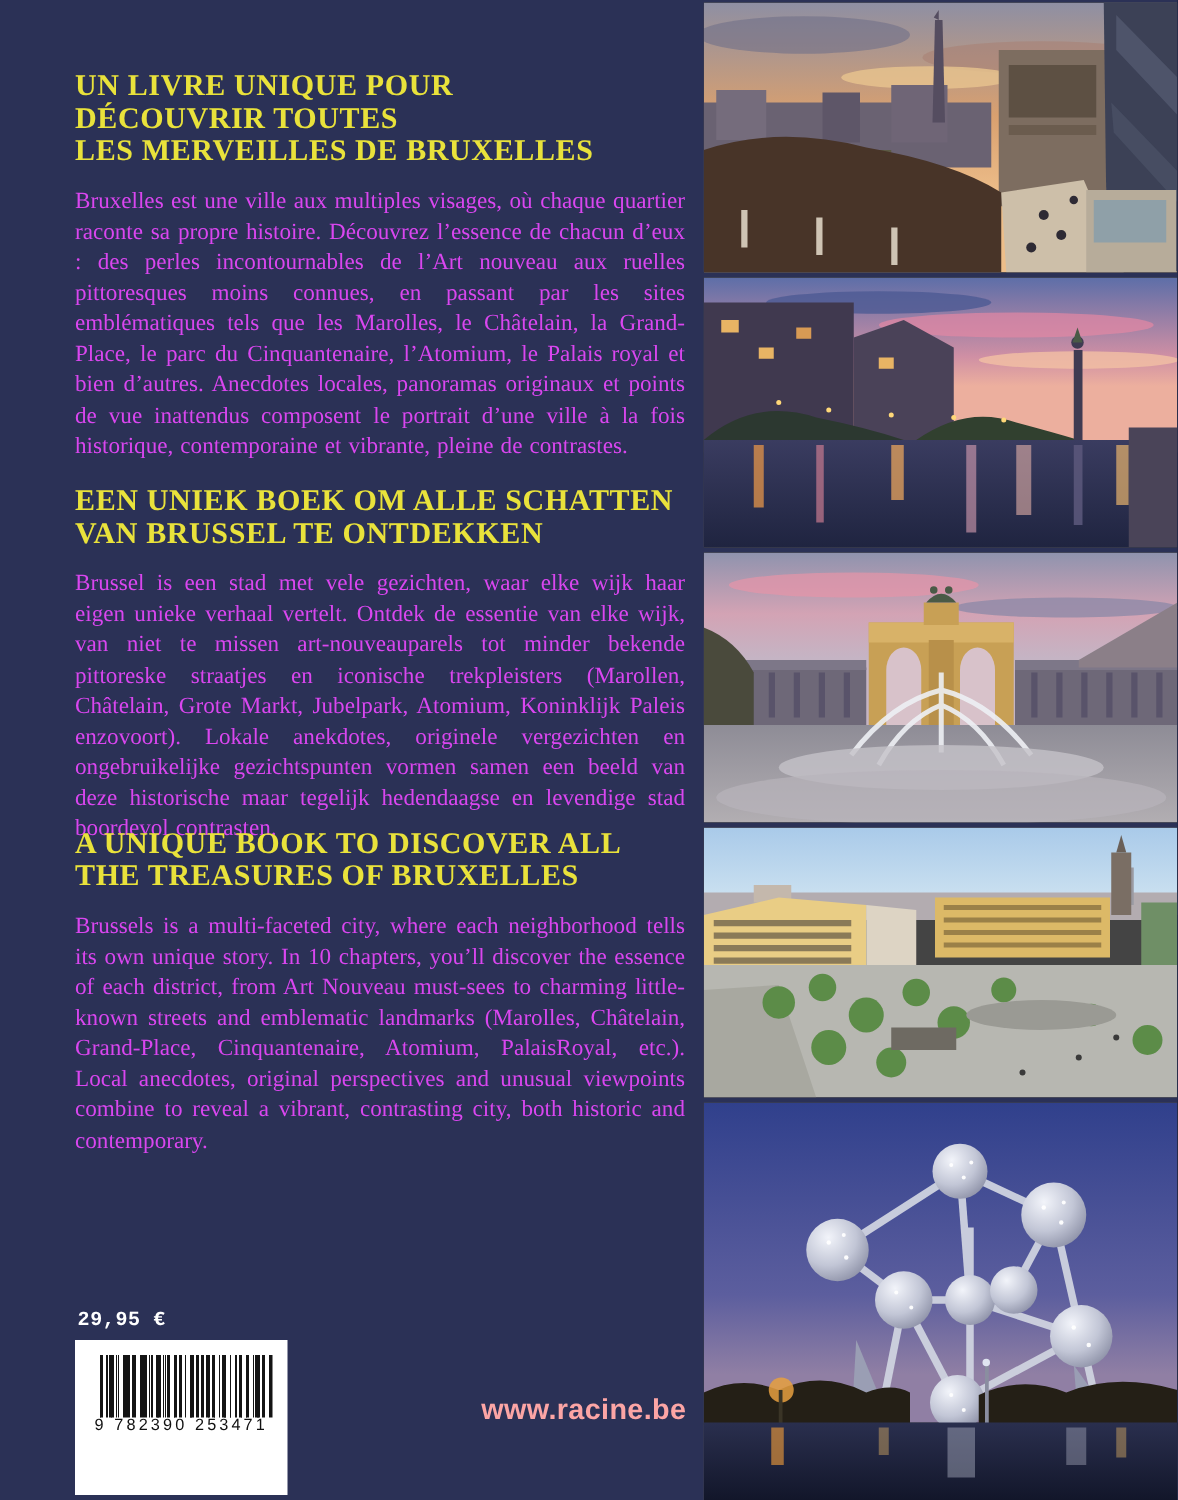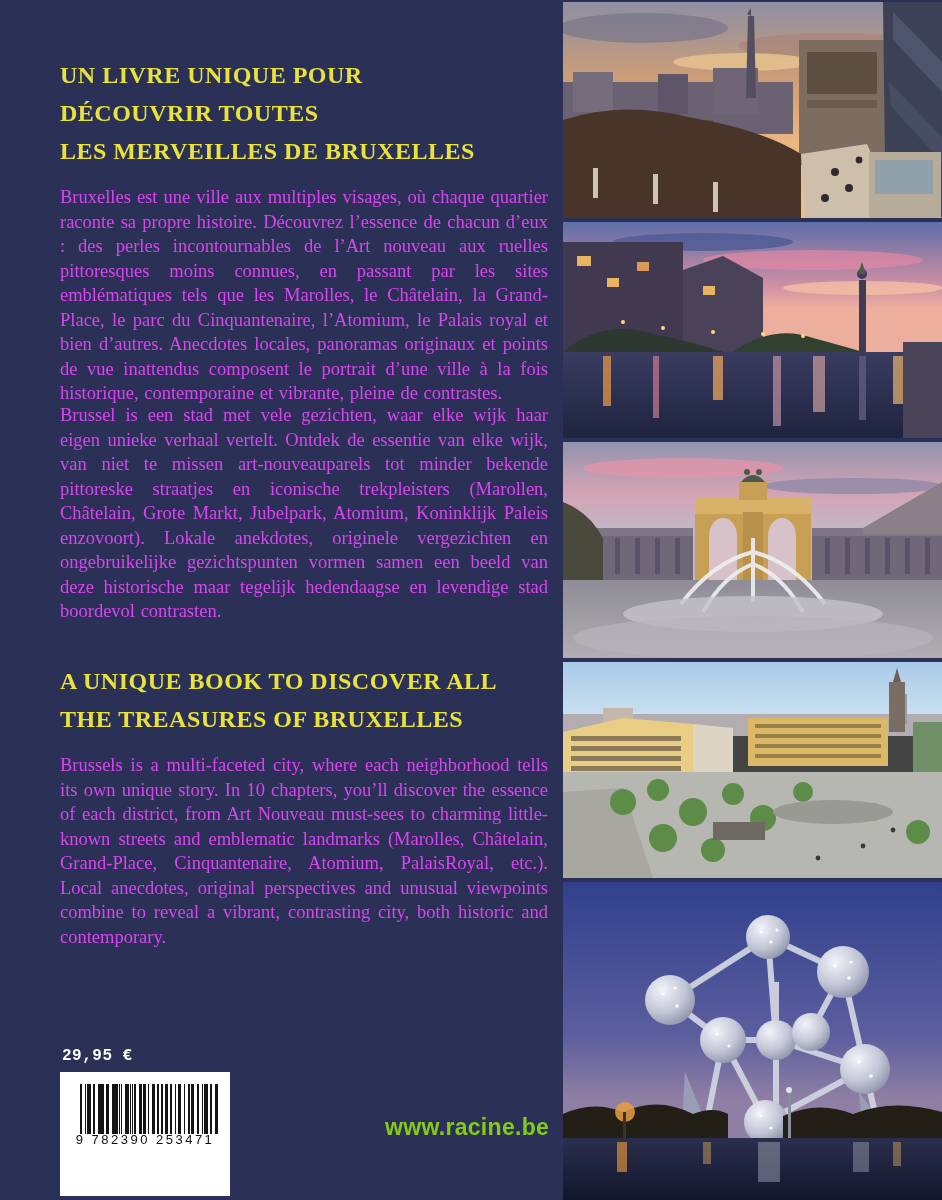--- a/index.html
+++ b/index.html
@@ -10,21 +10,21 @@
     overflow:hidden;
     font-family:"Liberation Serif", serif;
   }
   .text-section{position:absolute;left:60px;width:488px;}
   .heading{
     margin:0;
     color:#e9e23b;
     font-family:"Liberation Serif", serif;
     font-weight:700;
     font-size:24px;
-    line-height:38px;
+    line-height:26px;
     letter-spacing:0.5px;
     white-space:pre-line;
   }
   .body-text{
     margin:15px 0 0 0;
     color:#d946ef;
     font-size:18.5px;
     line-height:24.5px;
     text-align:justify;
     word-spacing:1px;
@@ -53,38 +53,40 @@
       repeating-linear-gradient(90deg,#141414 0 1px,transparent 1px 7px,#141414 7px 10px,transparent 10px 13px);
   }
   .barcode .num{
     position:absolute;left:0;right:0;top:60px;
     text-align:center;color:#111;
     font-family:"Liberation Sans", sans-serif;
     font-size:13px;letter-spacing:2.5px;white-space:nowrap;
   }
   .website{
     position:absolute;left:385px;top:1114px;
-    color:#84cc16;
+    color:#fca5a5;
     font-family:"Liberation Sans", sans-serif;
     font-weight:700;font-size:23px;letter-spacing:0.3px;
   }
 </style>
 </head>
 <body>
 
 <div class="cover">
 
   <div class="text-section" style="top:56px">
     <h2 class="heading">UN LIVRE UNIQUE POUR
 DÉCOUVRIR TOUTES
 LES MERVEILLES DE BRUXELLES</h2>
     <p class="body-text">Bruxelles est une ville aux multiples visages, où chaque quartier raconte sa propre histoire. Découvrez l’essence de chacun d’eux : des perles incontournables de l’Art nouveau aux ruelles pittoresques moins connues, en passant par les sites emblématiques tels que les Marolles, le Châtelain, la Grand-Place, le parc du Cinquantenaire, l’Atomium, le Palais royal et bien d’autres. Anecdotes locales, panoramas originaux et points de vue inattendus composent le portrait d’une ville à la fois historique, contemporaine et vibrante, pleine de contrastes.</p>
   </div>
 
   <div class="text-section" style="top:388px">
+    <h2 class="heading">EEN UNIEK BOEK OM ALLE SCHATTEN
+VAN BRUSSEL TE ONTDEKKEN</h2>
     <p class="body-text">Brussel is een stad met vele gezichten, waar elke wijk haar eigen unieke verhaal vertelt. Ontdek de essentie van elke wijk, van niet te missen art-nouveauparels tot minder bekende pittoreske straatjes en iconische trekpleisters (Marollen, Châtelain, Grote Markt, Jubelpark, Atomium, Koninklijk Paleis enzovoort). Lokale anekdotes, originele vergezichten en ongebruikelijke gezichtspunten vormen samen een beeld van deze historische maar tegelijk hedendaagse en levendige stad boordevol contrasten.</p>
   </div>
 
   <div class="text-section" style="top:662px">
     <h2 class="heading">A UNIQUE BOOK TO DISCOVER ALL
 THE TREASURES OF BRUXELLES</h2>
     <p class="body-text">Brussels is a multi-faceted city, where each neighborhood tells its own unique story. In 10 chapters, you’ll discover the essence of each district, from Art Nouveau must-sees to charming little-known streets and emblematic landmarks (Marolles, Châtelain, Grand-Place, Cinquantenaire, Atomium, PalaisRoyal, etc.). Local anecdotes, original perspectives and unusual viewpoints combine to reveal a vibrant, contrasting city, both historic and contemporary.</p>
   </div>
 
   <div class="photo" style="top:2px;height:216px">

